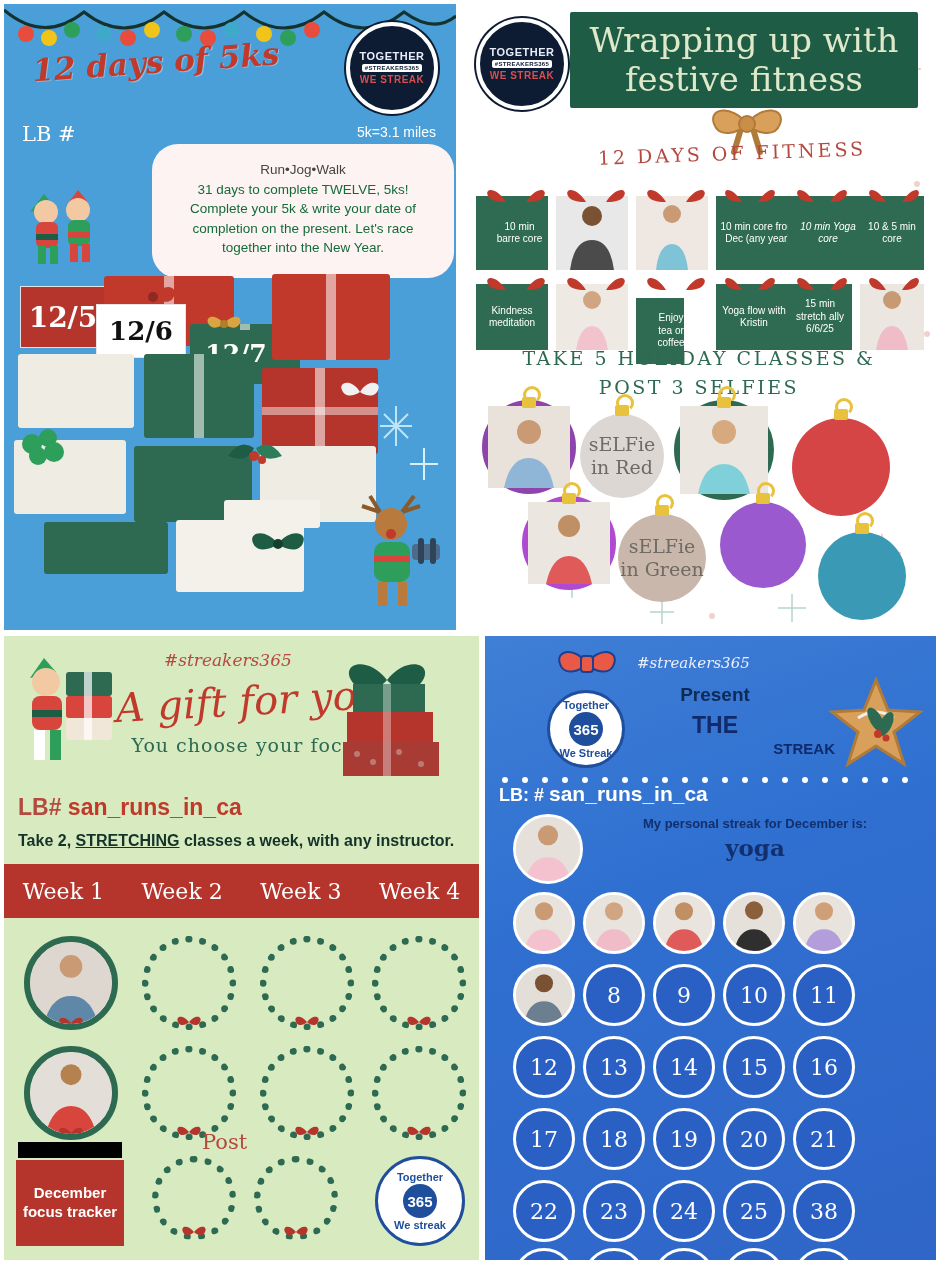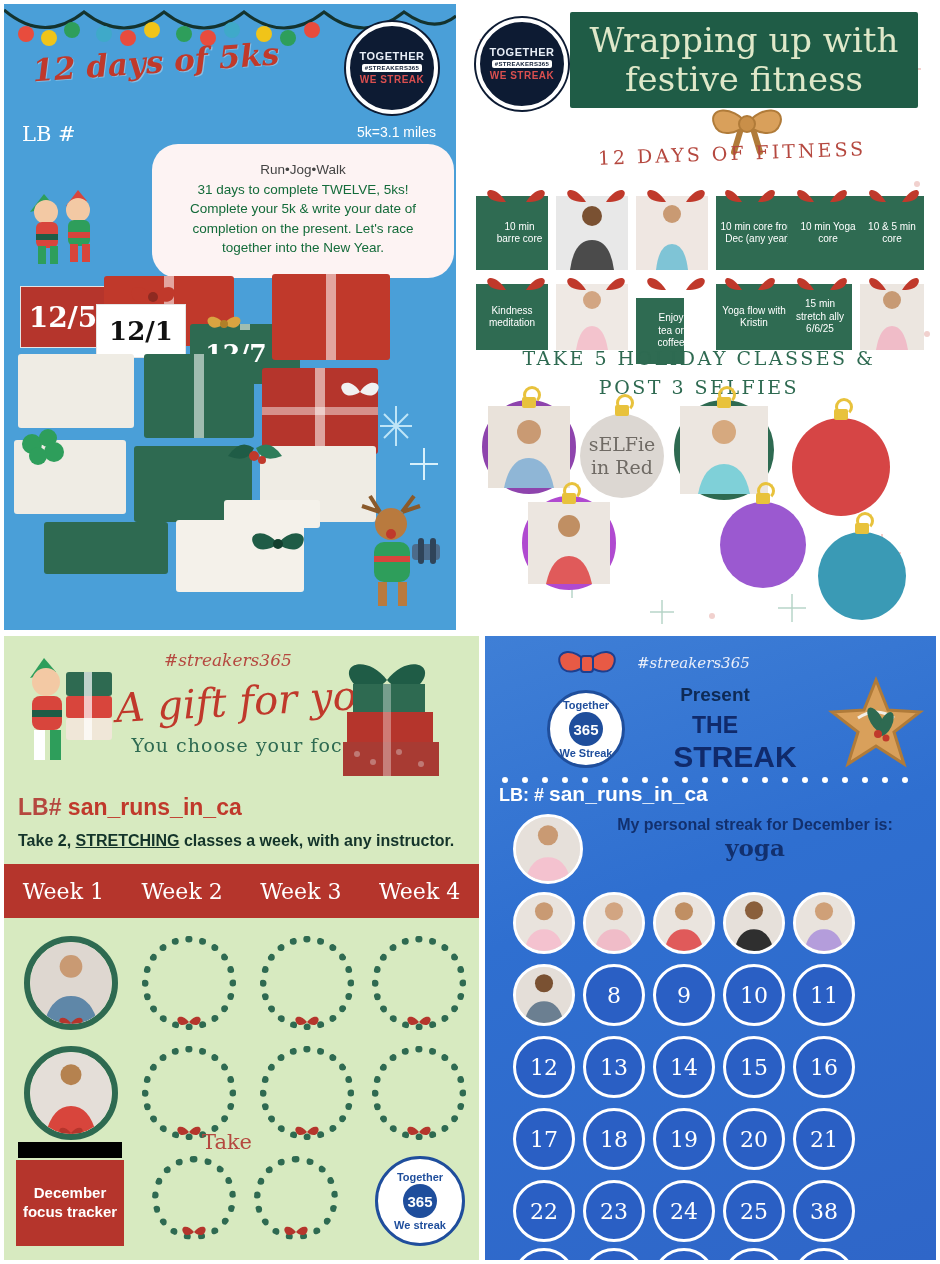--- a/index.html
+++ b/index.html
@@ -295,33 +295,33 @@
   .streak-present {
     position: absolute; top: 48px; left: 150px; width: 160px;
     text-align: center; color: #0e2a55; font-weight: bold; font-size: 19px;
   }
   .streak-the {
     position: absolute; top: 76px; left: 150px; width: 160px;
     text-align: center; color: #102a6b; font-weight: bold; font-size: 23px;
   }
   .streak-word {
     position: absolute; top: 104px; left: 150px; width: 200px;
-    text-align: center; color: #102a6b; font-weight: bold; font-size: 30px;
+    text-align: right; color: #102a6b; font-weight: bold; font-size: 15px;
   }
   .dotline {
     position: absolute; height: 6px;
   }
   .streak-lb {
     position: absolute; top: 146px; left: 14px;
     color: #ffffff; font-size: 18px; font-weight: bold;
   }
   .streak-lb .handle { color: #ffffff; font-size: 21px; }
   .streak-mine {
     position: absolute; top: 180px; left: 120px; width: 300px;
-    color: #12306e; font-weight: bold; font-size: 16px; text-align: center;
+    color: #12306e; font-weight: bold; font-size: 13px; text-align: center;
   }
   .streak-focus {
     position: absolute; top: 198px; left: 120px; width: 300px;
     color: #12306e; font-weight: bold; font-size: 23px; text-align: center;
     font-family: "DejaVu Serif", serif;
   }
   .daycell {
     position: absolute;
     width: 62px; height: 62px; border-radius: 50%;
     background: #2a5fc4;
@@ -405,21 +405,21 @@
         <rect x="56" y="60" width="22" height="6" fill="#d8453c"></rect>
         <rect x="58" y="72" width="8" height="18" fill="#d8453c"></rect>
         <rect x="70" y="72" width="8" height="18" fill="#d8453c"></rect>
       </svg>
     </div>
 
     <div class="datebox" style="left:16px; top:282px; width:84px; height:60px; background:#b5352c; color:#fff; font-size:28px;">12/5</div>
     <div class="gift" style="left:100px; top:272px; width:130px; height:70px; background:#c0392b;">
         <span class="ribbon-v"></span>
       </div>
-    <div class="datebox" style="left:92px; top:300px; width:88px; height:52px; font-size:26px;">12/1</div>
+    <div class="datebox" style="left:92px; top:300px; width:88px; height:52px; font-size:26px;">12/6</div>
     <div class="gift" style="left:186px; top:320px; width:110px; height:60px; background:#2e6a51;">
         <span class="ribbon-v"></span>
       </div>
     <div class="datebox" style="left:190px; top:326px; width:84px; height:46px; background:#2e6a51; color:#ffffff; font-size:25px; border:none;">12/7</div>
     <div class="gift" style="left:268px; top:270px; width:118px; height:86px; background:#c0392b;">
         <span class="ribbon-v"></span>
       </div>
     <div class="gift" style="left:14px; top:350px; width:116px; height:74px; background:#efece4;"></div>
     <div class="gift" style="left:140px; top:350px; width:110px; height:84px; background:#2e6a51;">
         <span class="ribbon-v"></span>
@@ -584,21 +584,21 @@
     <div class="photo" style="left:174px; top:192px; width:72px; height:74px;">
       <svg class="person" viewBox="0 0 72 74">
           <rect width="72" height="74" fill="#efe7e2"></rect>
           <circle cx="36" cy="18" r="9" fill="#c99a73"></circle>
           <path d="M20,74 q3,-26 16,-26 q13,0 16,26z" fill="#7fc4d6"></path>
         </svg>
     </div>
     <div class="giftcard" style="left:254px; top:192px; width:84px; height:74px;">
       <span>10 min core from Dec (any year)</span>
     </div>
-    <div class="giftcard" style="left:326px; top:192px; width:80px; height:74px;">
+    <div class="giftcard" style="left:326px; top:192px; width:80px; height:74px;font-style:italic;">
       <span>10 min Yoga core</span>
     </div>
     <div class="giftcard" style="left:398px; top:192px; width:64px; height:74px;">
       <span>10 &amp; 5 min core</span>
     </div>
 
     <div class="giftcard" style="left:14px; top:280px; width:72px; height:66px;">
       <span>Kindness meditation</span>
     </div>
     <div class="photo" style="left:94px; top:280px; width:72px; height:66px;">
@@ -696,20 +696,25 @@
     </div>
     <div class="ornament" style="left:60px; top:492px; width:82px; height:82px; background:#eee; border:6px solid #b04ad0;">
       <span class="orn-cap"></span>
         <span class="orn-hook"></span>
       <svg viewBox="0 0 82 82" style="width:100%;height:100%;">
           <rect width="82" height="82" fill="#ece6e0"></rect>
           <circle cx="41" cy="24" r="11" fill="#c08f63"></circle>
           <path d="M18,82 q6,-28 23,-28 q17,0 23,28z" fill="#e05a5a"></path>
         </svg>
     </div>
+    <div class="ornament" style="left:156px; top:510px; width:88px; height:88px; background:#c9b7ab; color:#6f6a64;">
+      <span class="orn-cap"></span>
+        <span class="orn-hook"></span>
+      <span>sELFie in Green</span>
+    </div>
     <div class="ornament" style="left:258px; top:498px; width:86px; height:86px; background:#9b59d0;">
       <span class="orn-cap"></span>
         <span class="orn-hook"></span>
     </div>
     <div class="ornament" style="left:356px; top:528px; width:88px; height:88px; background:#3a9ab5;">
       <span class="orn-cap"></span>
         <span class="orn-hook"></span>
     </div>
   </div>
 
@@ -822,21 +827,21 @@
             <path d="M16,9 C22,1 30,3 27,9 C25,14 19,12 16,9 Z" fill="#b5352c"></path>
           </svg></span>
     </div>
     <div class="wreath" style="left:368px; top:410px;">
       <span class="wbow"><svg width="32" height="18" viewBox="0 0 32 18">
             <path d="M16,9 C10,1 2,3 5,9 C7,14 13,12 16,9 Z" fill="#b5352c"></path>
             <path d="M16,9 C22,1 30,3 27,9 C25,14 19,12 16,9 Z" fill="#b5352c"></path>
           </svg></span>
     </div>
 
-    <div class="bonus-label" style="left:198px; top:494px;">Take</div>
+    <div class="bonus-label" style="left:198px; top:494px;">Post</div>
     <div class="wreath" style="left:148px; top:520px; width:84px; height:84px;">
       <span class="wbow"><svg width="32" height="18" viewBox="0 0 32 18">
             <path d="M16,9 C10,1 2,3 5,9 C7,14 13,12 16,9 Z" fill="#b5352c"></path>
             <path d="M16,9 C22,1 30,3 27,9 C25,14 19,12 16,9 Z" fill="#b5352c"></path>
           </svg></span>
     </div>
     <div class="wreath" style="left:250px; top:520px; width:84px; height:84px;">
       <span class="wbow"><svg width="32" height="18" viewBox="0 0 32 18">
             <path d="M16,9 C10,1 2,3 5,9 C7,14 13,12 16,9 Z" fill="#b5352c"></path>
             <path d="M16,9 C22,1 30,3 27,9 C25,14 19,12 16,9 Z" fill="#b5352c"></path>

